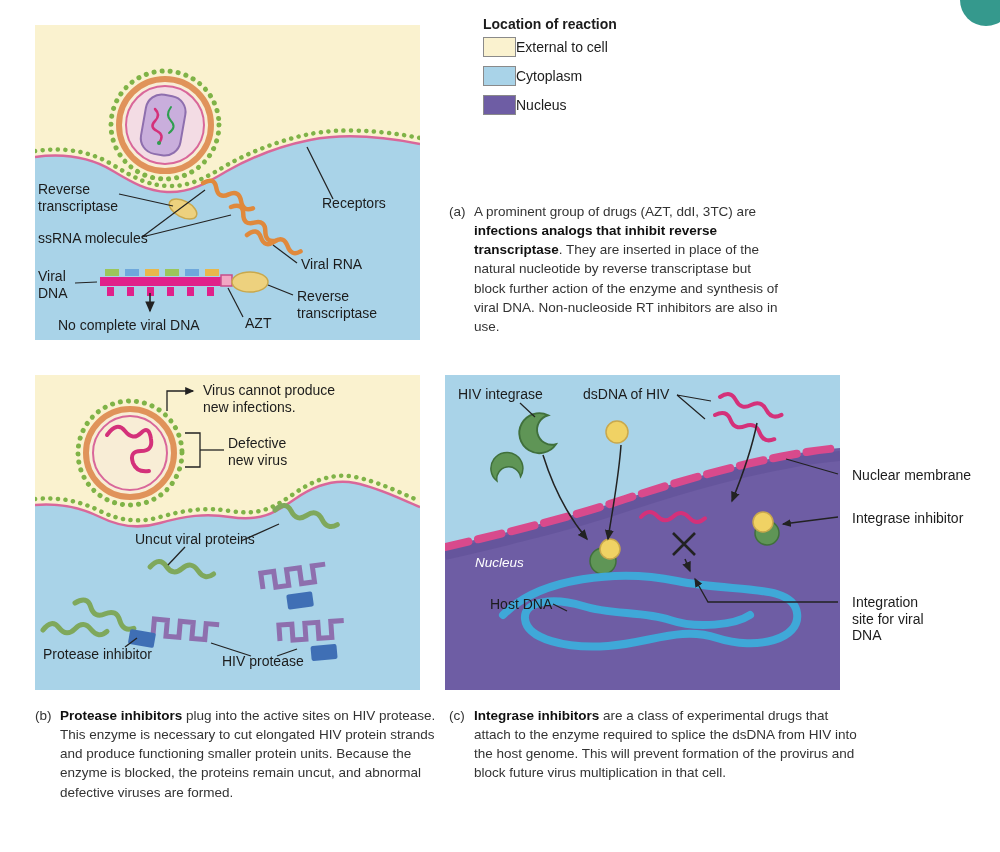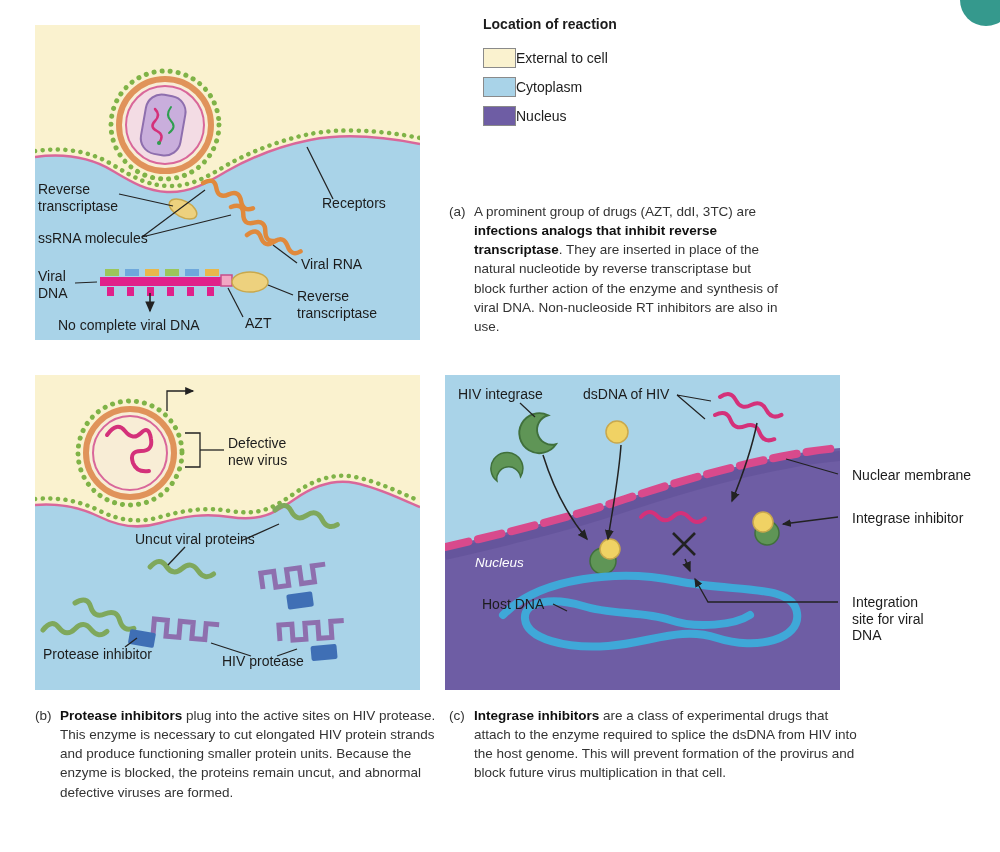--- a/index.html
+++ b/index.html
@@ -8,21 +8,21 @@
   .page{position:relative;width:1000px;height:852px;background:#fff;overflow:hidden}
   .panel{position:absolute}
   .panel svg{position:absolute;left:0;top:0}
   .lbl{position:absolute;font-size:14px;line-height:1.18;color:#1c1c1c;white-space:pre-line}
   .lbl.white-italic{color:#fff;font-style:italic;font-size:13.5px}
   .caption{position:absolute;display:flex;gap:6px;font-size:13.5px;line-height:1.42;color:#333}
   .cap-prefix{flex:0 0 19px}
   .cap-body{flex:1}
   .caption b{color:#101010}
   .legend{position:absolute;left:483px;top:16px}
-  .legend-title{font-size:14px;font-weight:bold;color:#1c1c1c;margin-bottom:16px}
+  .legend-title{font-size:14px;font-weight:bold;color:#1c1c1c;margin-bottom:5px}
   .legend-item{display:flex;align-items:center;margin-bottom:9px}
   .swatch{width:33px;height:20px;border:1px solid #8a8a8a;display:inline-block}
   .legend-label{font-size:14px;color:#1c1c1c}
   .corner-badge{position:absolute;left:960px;top:-26px;width:52px;height:52px;border-radius:50%}
 </style>
 </head>
 <body>
 
 <div class="page">
 
@@ -167,20 +167,22 @@
         <path d="M132,36 L132,16 L158,16" marker-end="url(#mB)"></path>
         <path d="M150,58 L165,58 L165,92 L150,92"></path>
         <path d="M165,75 L189,75"></path>
         <path d="M150,172 L133,190"></path>
         <path d="M206,166 L244,149"></path>
         <path d="M90,272 L102,263"></path>
         <path d="M216,281 L176,268"></path>
         <path d="M242,281 L262,274"></path>
       </g>
     </svg>
+    <span class="lbl" style="left:168px;top:7px">Virus cannot produce
+new infections.</span>
     <span class="lbl" style="left:193px;top:60px">Defective
 new virus</span>
     <span class="lbl" style="left:100px;top:156px">Uncut viral proteins</span>
     <span class="lbl" style="left:8px;top:271px">Protease inhibitor</span>
     <span class="lbl" style="left:187px;top:278px">HIV protease</span>
   </section>
 
   <div class="caption" style="left:35px;top:706px;width:402px">
     <span class="cap-prefix">(b)</span>
     <span class="cap-body"><span></span><b>Protease inhibitors</b><span> plug into the active sites on HIV protease. This enzyme is necessary to cut elongated HIV protein strands and produce functioning smaller protein units. Because the enzyme is blocked, the proteins remain uncut, and abnormal defective viruses are formed.</span></span>
@@ -234,21 +236,21 @@
         <path d="M393,142 L338,149" stroke-width="1.3" marker-end="url(#mC)"></path>
         <path d="M393,99 L341,84" stroke-width="1.3"></path>
         <path d="M75,28 L90,42" stroke-width="1.2"></path>
         <path d="M232,20 L266,26 M232,20 L260,44" stroke-width="1.2"></path>
         <path d="M108,229 L122,236" stroke-width="1.2"></path>
       </g>
     </svg>
     <span class="lbl" style="left:13px;top:11px">HIV integrase</span>
     <span class="lbl" style="left:138px;top:11px">dsDNA of HIV</span>
     <span class="lbl white-italic" style="left:30px;top:180px">Nucleus</span>
-    <span class="lbl" style="left:37px;top:221px">Host DNA</span>
+    <span class="lbl" style="left:45px;top:221px">Host DNA</span>
   </section>
 
   <span class="lbl" style="left:852px;top:467px">Nuclear membrane</span>
   <span class="lbl" style="left:852px;top:510px">Integrase inhibitor</span>
   <span class="lbl" style="left:852px;top:594px">Integration
 site for viral
 DNA</span>
 
   <div class="caption" style="left:449px;top:706px;width:408px">
     <span class="cap-prefix">(c)</span>

